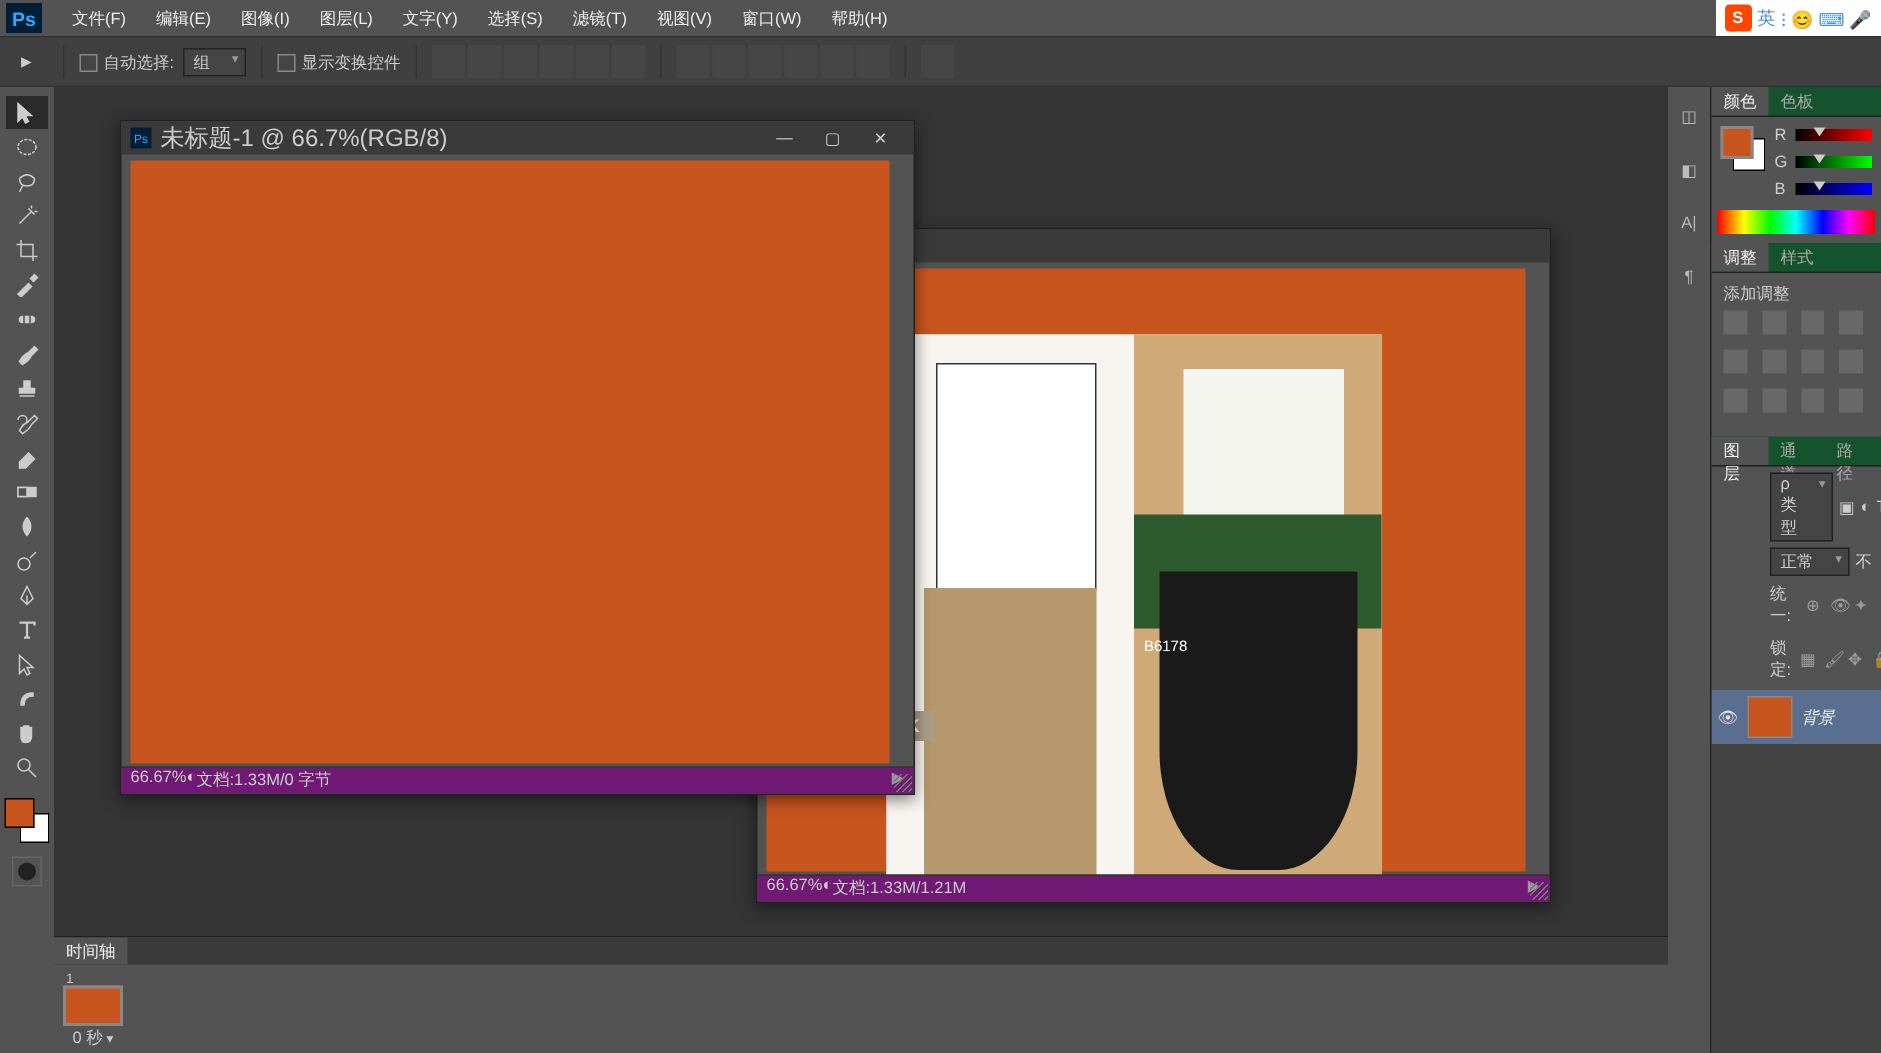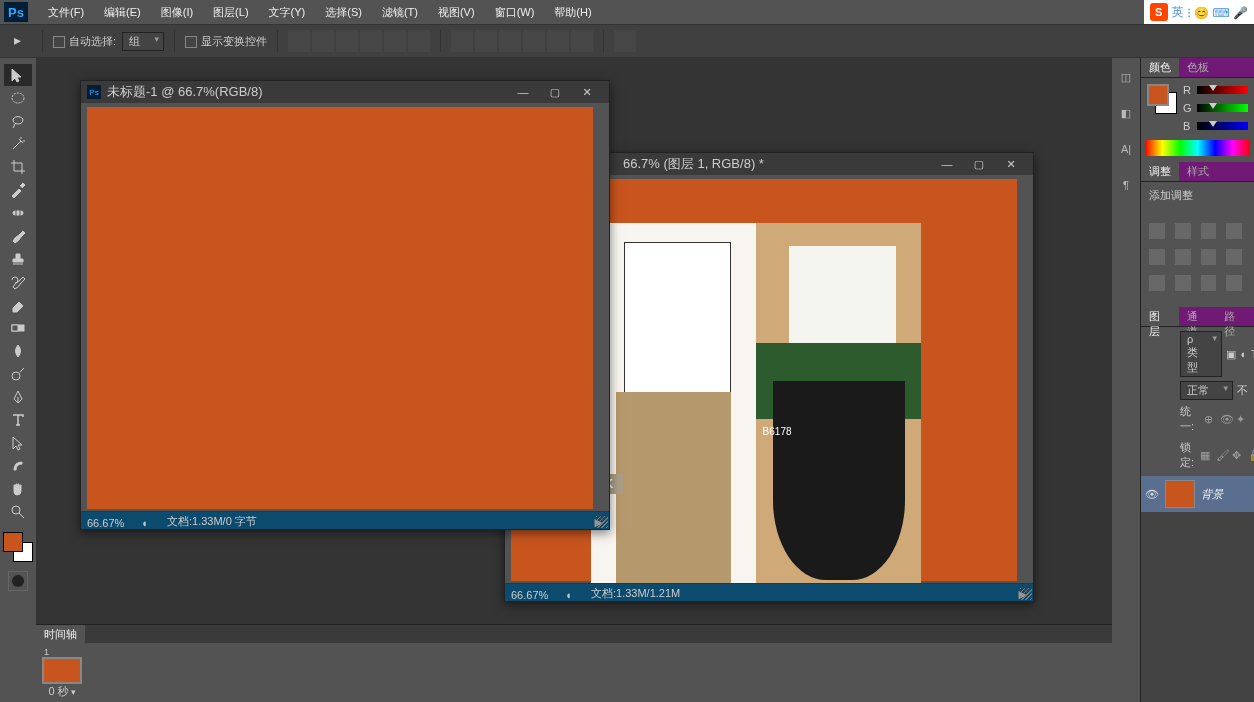--- a/index.html
+++ b/index.html
@@ -25,44 +25,44 @@
 .tool svg { width: 16px; height: 16px; fill: #ccc; stroke: #ccc; }
 .color-swatches { margin-top: 8px; width: 30px; height: 30px; position: relative; }
 .fg-swatch { position: absolute; left: 0; top: 0; width: 20px; height: 20px; background: #c8541e; border: 1px solid #000; }
 .bg-swatch { position: absolute; right: 0; bottom: 0; width: 20px; height: 20px; background: #fff; border: 1px solid #000; }
 .q-toggle { width: 20px; height: 20px; border: 1px solid #666; margin-top: 8px; position: relative; background: #535353;}
 .q-toggle::before{content:""; position:absolute; left:3px; top:3px; width:12px; height:12px; background:#222; border-radius:50%;}
 .workspace { position: absolute; left: 36px; top: 58px; right: 142px; bottom: 78px; background: #343434; }
 .doc-window { position: absolute; background: #535353; border: 1px solid #222; box-shadow: 0 3px 10px rgba(0,0,0,0.5); }
 .doc-titlebar { height: 22px; background: #3a3a3a; display: flex; align-items: center; padding: 0 6px; }
 .doc-ps-icon { width: 14px; height: 14px; background: #001e36; color: #31a8ff; font-size: 8px; display: flex; align-items: center; justify-content: center; margin-right: 6px; }
-.doc-title { flex: 1; color: #ccc; font-size: 13px; }
+.doc-title { flex: 1; color: #ccc; font-size: 16px; }
 .win-btns { display: flex; gap: 0; }
 .win-btn { width: 32px; height: 18px; display: flex; align-items: center; justify-content: center; color: #ccc; cursor: pointer; }
 .doc-canvas { position: absolute; left: 6px; top: 26px; right: 16px; bottom: 20px; background: #c8541e; }
-.doc-status { position: absolute; bottom: 0; left: 0; right: 0; height: 18px; background: #0c4a6e; display: flex; align-items: flex-end; padding: 0 6px; gap: 18px; color: #ccc; font-size: 10px; border-top: 1px solid #333; }
+.doc-status { position: absolute; bottom: 0; left: 0; right: 0; height: 18px; background: #701a75; display: flex; align-items: flex-start; padding: 0 6px; color: #ccc; font-size: 10px; border-top: 1px solid #333; }
 .doc-status .play { margin-left: auto; color: #999; }
 .right-col1 { position: absolute; right: 114px; top: 58px; width: 28px; background: #535353; height: 160px; display: flex; flex-direction: column; align-items: center; gap: 18px; padding-top: 10px; }
 .ric { width: 18px; height: 18px; color: #bbb; display: flex; align-items: center; justify-content: center; }
 .right-panels { position: absolute; right: 0; top: 58px; width: 114px; bottom: 0; background: #535353; display: flex; flex-direction: column; overflow: hidden; border-left: 1px solid #222;}
-.panel-tabs { display: flex; height: 20px; background: #701a75; border-bottom: 1px solid #222;}
+.panel-tabs { display: flex; height: 20px; background: #14532d; border-bottom: 1px solid #222;}
 .panel-tab { padding: 2px 8px; color: #aaa; cursor: pointer; font-size: 11px;}
 .panel-tab.active { background: #535353; color: #eee; }
 .color-panel { padding: 6px; display: flex; gap: 6px; }
 .color-panel .sw { width: 30px; height: 30px; position: relative; }
 .color-panel .sw .fg { position: absolute; left: 0; top: 0; width: 22px; height: 22px; background: #c8541e; border: 2px solid #888; }
 .color-panel .sw .bg { position: absolute; right: 0; bottom: 0; width: 22px; height: 22px; background: #fff; border: 1px solid #000; }
 .rgb-sliders { flex: 1; display: flex; flex-direction: column; gap: 6px; }
 .rgb-row { display: flex; align-items: center; gap: 4px; }
 .rgb-row .lbl { width: 10px; color: #ccc; }
 .rgb-row .slider { flex: 1; height: 8px; position: relative; }
 .rgb-row .slider .tri { position: absolute; top: -1px; left: 12px; width: 0; height: 0; border-left: 4px solid transparent; border-right: 4px solid transparent; border-top: 6px solid #ccc; }
 .spectrum { height: 16px; background: linear-gradient(90deg, red, yellow, lime, cyan, blue, magenta, red); margin: 2px 4px 6px; }
 .adjust-panel { padding: 6px 8px; }
-.adjust-label { color: #ccc; margin-bottom: 20px; }
+.adjust-label { color: #ccc; margin-bottom: 4px; }
 .adj-icons { display: flex; gap: 10px; margin-bottom: 10px; justify-content: flex-end; padding-right: 4px;}
 .adj-i { width: 16px; height: 16px; background: #777; opacity: 0.6;}
 .layers-panel { flex: 1; display: flex; flex-direction: column; min-height: 0;}
 .layer-controls { padding: 4px 6px; display: flex; flex-direction: column; gap: 4px; margin-left: 33px; }
 .layer-row { display: flex; align-items: center; gap: 4px; color: #ccc; font-size: 10px; }
 .layer-row .dd { flex: 1; }
 .lock-row { display: flex; gap: 6px; padding: 2px 0; align-items: center; color: #ccc; font-size: 10px;}
 .lock-icons { display:flex; gap:4px;}
 .lock-icons span{ width:12px; height:12px; opacity:0.6;}
 .layer-list { flex: 1; background: #434343; overflow: auto; }
@@ -250,21 +250,20 @@
     <div class="bg-swatch"></div>
     <div class="fg-swatch"></div>
   </div>
   <div class="q-toggle"></div>
 </div>
 
 <div class="workspace">
 
   <div class="doc-window" style="left:468px; top:94px; width:530px; height:450px;">
     <div class="doc-titlebar">
-      <span class="doc-title" style="padding-left:112px;">66.7% (图层 1, RGB/8) *</span>
       <div class="win-btns">
         <div class="win-btn">—</div>
         <div class="win-btn">▢</div>
         <div class="win-btn">✕</div>
       </div>
     </div>
     <div class="doc-canvas">
       <div class="fashion-img" style="left:80px; top:44px; width:330px; height:376px;text-decoration:underline;">
         <div class="f-left"></div>
         <div class="f-right">

